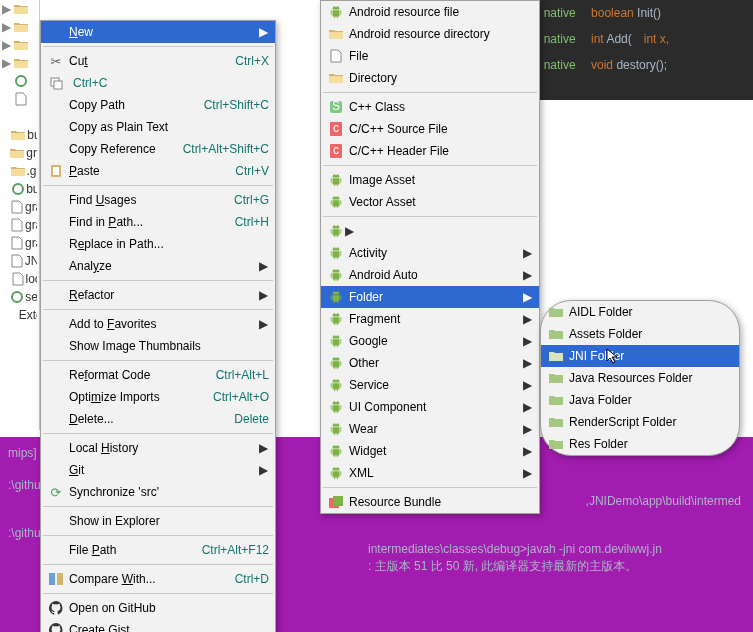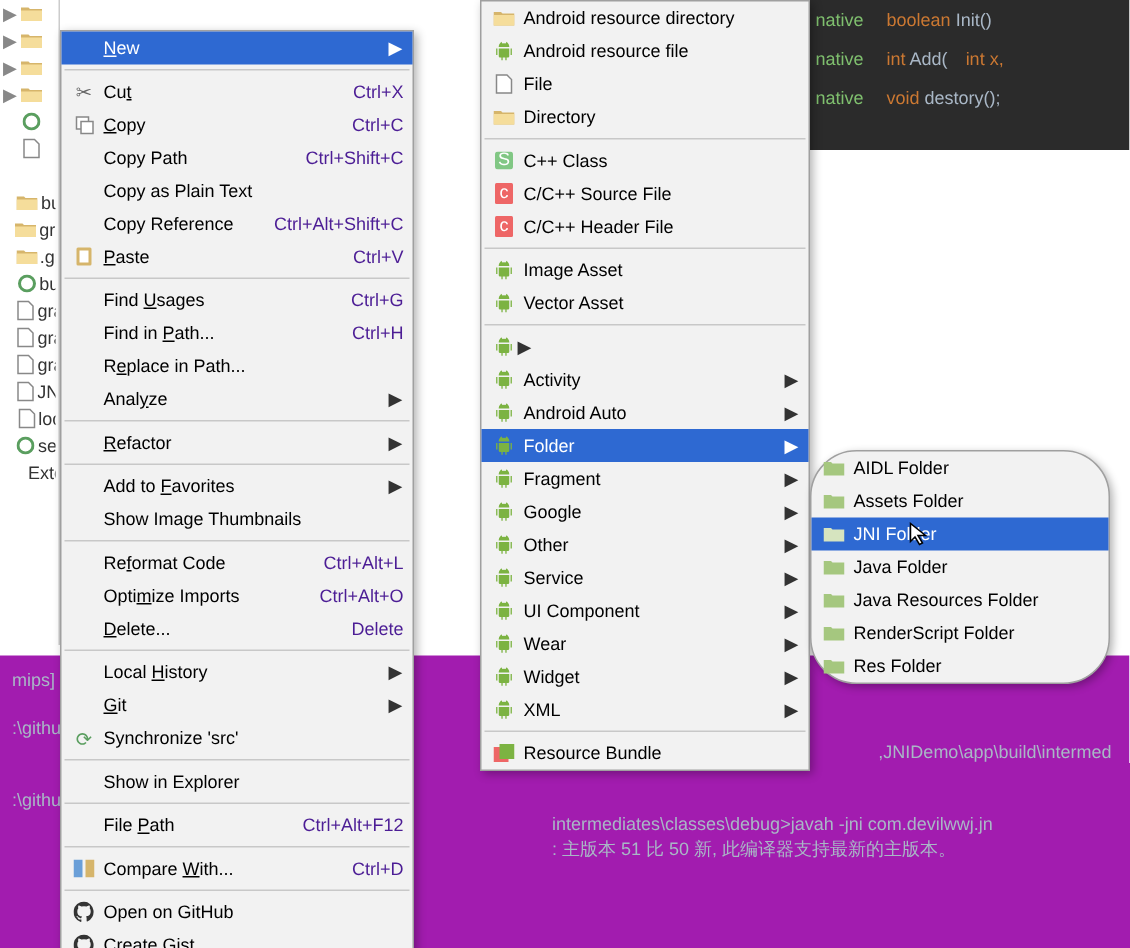--- a/index.html
+++ b/index.html
@@ -21,21 +21,21 @@
 
 .context-menu { position: absolute; background: #f2f2f2; border: 1px solid #a0a0a0; box-shadow: 2px 2px 6px rgba(0,0,0,0.3); z-index: 10; }
 .menu1 { left: 40px; top: 0; width: 236px; margin-top: 20px; }
 .menu2 { left: 320px; top: 0; width: 220px; z-index: 11; }
 .menu3 { left: 540px; top: 300px; width: 200px; z-index: 12; border-radius: 31px; }
 
 .menu-item { display: flex; align-items: center; height: 22px; padding: 0 6px; cursor: default; }
 .menu-item.selected { background: #2e69d2; color: #fff; }
 .menu-icon { width: 18px; height: 16px; display: inline-flex; align-items: center; justify-content: center; flex-shrink: 0; }
 .menu-label { flex: 1; padding-left: 4px; }
-.menu-shortcut { color: #4c1d95; padding-left: 8px; }
+.menu-shortcut { color: #0f766e; padding-left: 8px; }
 .menu-arrow { width: 10px; color: #333; }
 .menu-item.selected .menu-arrow, .menu-item.selected .menu-shortcut { color: #fff; }
 .menu-sep { height: 1px; background: #c8c8c8; margin: 3px 2px; }
 
 .u { text-decoration: underline; }
 </style>
 </head>
 <body>
 
 <div class="bg-editor">
@@ -235,21 +235,20 @@
       <span class="menu-label">Cu<span class="u">t</span></span>
       <span class="menu-shortcut">Ctrl+X</span>
     </div>
     <div class="menu-item">
       <span class="menu-icon">
         <svg width="13" height="13">
           <rect fill="#fff" stroke="#888" x="1" y="1" width="8" height="8"></rect>
           <rect fill="#fff" stroke="#888" x="4" y="4" width="8" height="8"></rect>
         </svg>
       </span>
-      <span class="menu-label"><span class="u">C</span>opy</span>
       <span class="menu-shortcut">Ctrl+C</span>
     </div>
     <div class="menu-item">
       <span class="menu-icon"></span>
       <span class="menu-label">Copy Path</span>
       <span class="menu-shortcut">Ctrl+Shift+C</span>
     </div>
     <div class="menu-item">
       <span class="menu-icon"></span>
       <span class="menu-label">Copy as Plain Text</span>
@@ -374,34 +373,34 @@
         <svg width="14" height="14" viewBox="0 0 16 16">
           <path fill="#333" d="M8 0a8 8 0 00-2.5 15.6c.4.1.5-.2.5-.4v-1.5c-2.2.5-2.7-1-2.7-1-.4-.9-.9-1.2-.9-1.2-.7-.5.1-.5.1-.5.8.1 1.2.8 1.2.8.7 1.2 1.9.9 2.3.7.1-.5.3-.9.5-1.1-1.8-.2-3.6-.9-3.6-4 0-.9.3-1.6.8-2.2-.1-.2-.4-1 .1-2.1 0 0 .7-.2 2.2.8a7.6 7.6 0 014 0c1.5-1 2.2-.8 2.2-.8.5 1.1.2 1.9.1 2.1.5.6.8 1.3.8 2.2 0 3.1-1.9 3.8-3.6 4 .3.2.5.7.5 1.4v2.1c0 .2.1.5.5.4A8 8 0 008 0z"></path>
         </svg>
       </span>
       <span class="menu-label">Create Gist...</span>
     </div>
   </div>
 <div class="context-menu menu2" id="menu2">
     <div class="menu-item">
       <span class="menu-icon">
+        <svg width="14" height="14" viewBox="0 0 16 16">
+          <path fill="#7cb342" d="M4 6h8v6a1 1 0 01-1 1h-1v2h-1v-2H7v2H6v-2H5a1 1 0 01-1-1V6zm-2 0h1v5H2V6zm11 0h1v5h-1V6zM5 2l1-1 .8 1.2A4 4 0 018 2a4 4 0 011.2.2L10 1l1 1a4 4 0 011 3H4a4 4 0 011-3z"></path>
+        </svg>
+      </span>
+      <span class="menu-label">Android resource file</span>
+    </div>
+    <div class="menu-item">
+      <span class="menu-icon">
         <svg width="14" height="12">
           <path fill="#d6b56b" d="M0 2h5l1 1h8v8H0z"></path>
           <path fill="#f5dd9b" d="M0 4h14v7H0z"></path>
         </svg>
       </span>
       <span class="menu-label">Android resource directory</span>
-    </div>
-    <div class="menu-item">
-      <span class="menu-icon">
-        <svg width="14" height="14" viewBox="0 0 16 16">
-          <path fill="#7cb342" d="M4 6h8v6a1 1 0 01-1 1h-1v2h-1v-2H7v2H6v-2H5a1 1 0 01-1-1V6zm-2 0h1v5H2V6zm11 0h1v5h-1V6zM5 2l1-1 .8 1.2A4 4 0 018 2a4 4 0 011.2.2L10 1l1 1a4 4 0 011 3H4a4 4 0 011-3z"></path>
-        </svg>
-      </span>
-      <span class="menu-label">Android resource file</span>
     </div>
     <div class="menu-item">
       <span class="menu-icon">
         <svg width="12" height="14">
           <path fill="#fff" stroke="#888" d="M1 1h7l3 3v9H1z"></path>
         </svg>
       </span>
       <span class="menu-label">File</span>
     </div>
     <div class="menu-item">
@@ -601,29 +600,29 @@
         </svg>
       </span>
       <span class="menu-label">JNI Folder</span>
     </div>
     <div class="menu-item">
       <span class="menu-icon">
         <svg width="14" height="12">
           <path fill="#a5c77f" d="M0 2h5l1 1h8v8H0z"></path>
         </svg>
       </span>
+      <span class="menu-label">Java Resources Folder</span>
+    </div>
+    <div class="menu-item">
+      <span class="menu-icon">
+        <svg width="14" height="12">
+          <path fill="#a5c77f" d="M0 2h5l1 1h8v8H0z"></path>
+        </svg>
+      </span>
       <span class="menu-label">Java Folder</span>
-    </div>
-    <div class="menu-item">
-      <span class="menu-icon">
-        <svg width="14" height="12">
-          <path fill="#a5c77f" d="M0 2h5l1 1h8v8H0z"></path>
-        </svg>
-      </span>
-      <span class="menu-label">Java Resources Folder</span>
     </div>
     <div class="menu-item">
       <span class="menu-icon">
         <svg width="14" height="12">
           <path fill="#a5c77f" d="M0 2h5l1 1h8v8H0z"></path>
         </svg>
       </span>
       <span class="menu-label">RenderScript Folder</span>
     </div>
     <div class="menu-item">

